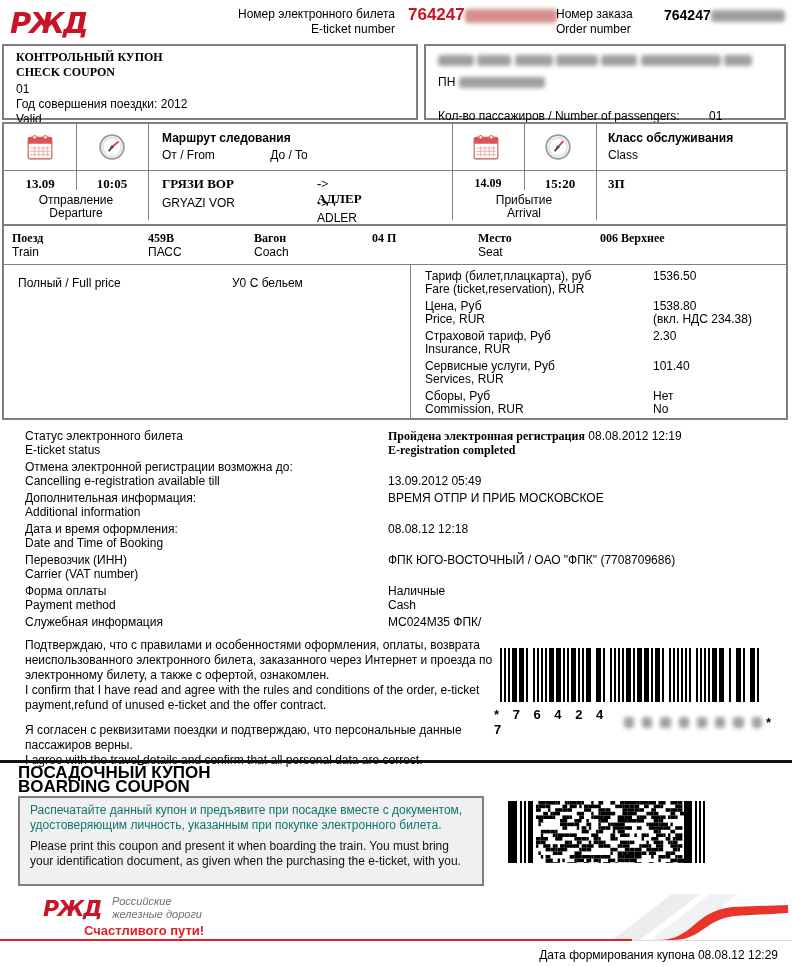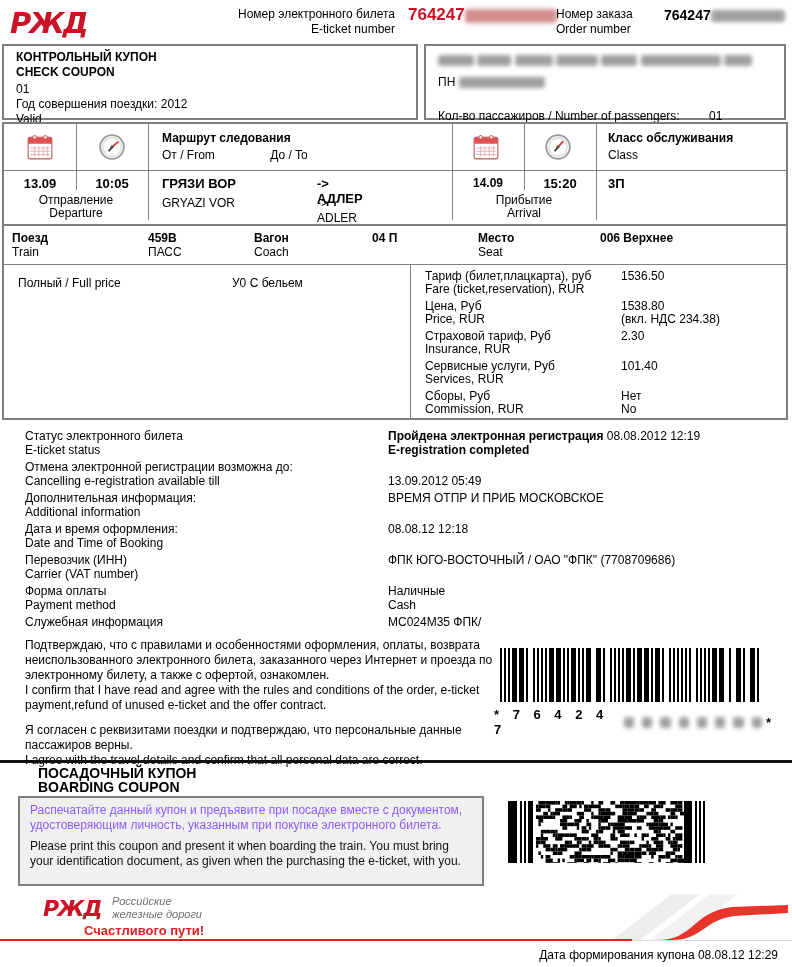--- a/index.html
+++ b/index.html
@@ -4,21 +4,21 @@
 <title>РЖД e-ticket</title>
 <style>
   * { margin:0; padding:0; box-sizing:border-box; }
   body { background:#fff; }
   .page {
     position:relative; width:792px; height:967px; background:#fff;
     font-family:"Liberation Sans", sans-serif; font-size:12px; color:#000;
     overflow:hidden;
   }
   .abs { position:absolute; }
-  .b { font-weight:bold; }
+  .b { font-weight:bold;font-family:Liberation Serif, serif; }
   .box { border:2px solid #7f7f7f; background:#fff; }
   .redact { display:inline-block; vertical-align:middle; border-radius:3px;
             background:#9f9f9f; filter:blur(2px); height:11px; }
   .redact.rd-red { background:#d58f8f; }
   .redact.rd-dot { width:11px; height:11px; margin:0 4px; }
 
   
   .hdr-label { line-height:15px; }
   .et-labels { left:150px; top:7px; width:245px; text-align:right; }
   .order-labels { left:556px; top:7px; }
@@ -37,21 +37,21 @@
   .route-box .hline { position:absolute; left:0; right:0; top:46px; height:1px; background:#7f7f7f; }
   .cell-title { font-weight:bold; line-height:16px; }
   .ctr { text-align:center; }
 
   
   .train-box { left:2px; top:224px; width:786px; height:196px; }
   .train-box .hline { position:absolute; left:0; right:0; top:38px; height:1px; background:#7f7f7f; }
   .train-box .vline { position:absolute; left:406px; top:38px; bottom:0; width:1px; background:#7f7f7f; }
   .tcol { position:absolute; top:5px; line-height:14px; }
   .fare-right { position:absolute; left:407px; top:44px; right:4px; }
-  .fare-row { display:flex; margin-bottom:4px; line-height:13px; }
+  .fare-row { display:flex; margin-bottom:4px; line-height:13px;gap:32px; }
   .fare-labels { width:210px; padding-left:14px; }
   .fare-values { flex:1; }
 
   
   .details { left:25px; top:429px; width:745px; }
   .drow { display:flex; margin-bottom:3px; line-height:14px; }
   .dlabel { width:363px; }
   .dvalue { flex:1; }
   .dvalue.second-line { padding-top:14px; }
 
@@ -59,24 +59,24 @@
   .legal { left:25px; top:638px; width:468px; line-height:15px; }
   .legal p + p { margin-top:10px; }
 
   
   .barcode1 { left:500px; top:648px; width:266px; height:54px; }
   .barcode1-caption { left:494px; top:707px; width:282px; display:flex; align-items:center;
                       justify-content:center; font-weight:bold; font-size:13px; letter-spacing:5px; }
   .hr-black { left:0; top:760px; width:792px; height:3px; background:#111; }
 
   
-  .boarding-title { left:18px; top:766px; font-weight:bold; line-height:14px; font-size:14px;margin-left:20px; }
+  .boarding-title { left:18px; top:766px; font-weight:bold; line-height:14px; font-size:17px; }
   .notice-box { left:18px; top:796px; width:466px; height:90px; background:#f0f0f0;
                 border:2px solid #7f7f7f; padding:5px 10px; line-height:14.5px; }
-  .notice-ru { color:#8b5cf6; }
+  .notice-ru { color:#0f766e; }
   .notice-en { margin-top:7px; color:#111; }
   .barcode2 { left:508px; top:801px; width:200px; height:62px; }
 
   
   .f-logo { left:42px; top:892px; }
   .f-company { left:112px; top:895px; font-size:11px; font-style:italic; color:#6d6e71; line-height:13px; }
   .f-slogan { left:84px; top:923px; font-weight:bold; font-size:13px; color:#e31e24; }
   .f-swoosh { left:598px; top:886px; }
   .f-redline { left:0; top:939px; width:632px; height:2px; background:#e31e24; }
   .f-grayline { left:632px; top:940px; width:160px; height:1px; background:#ddd; }

